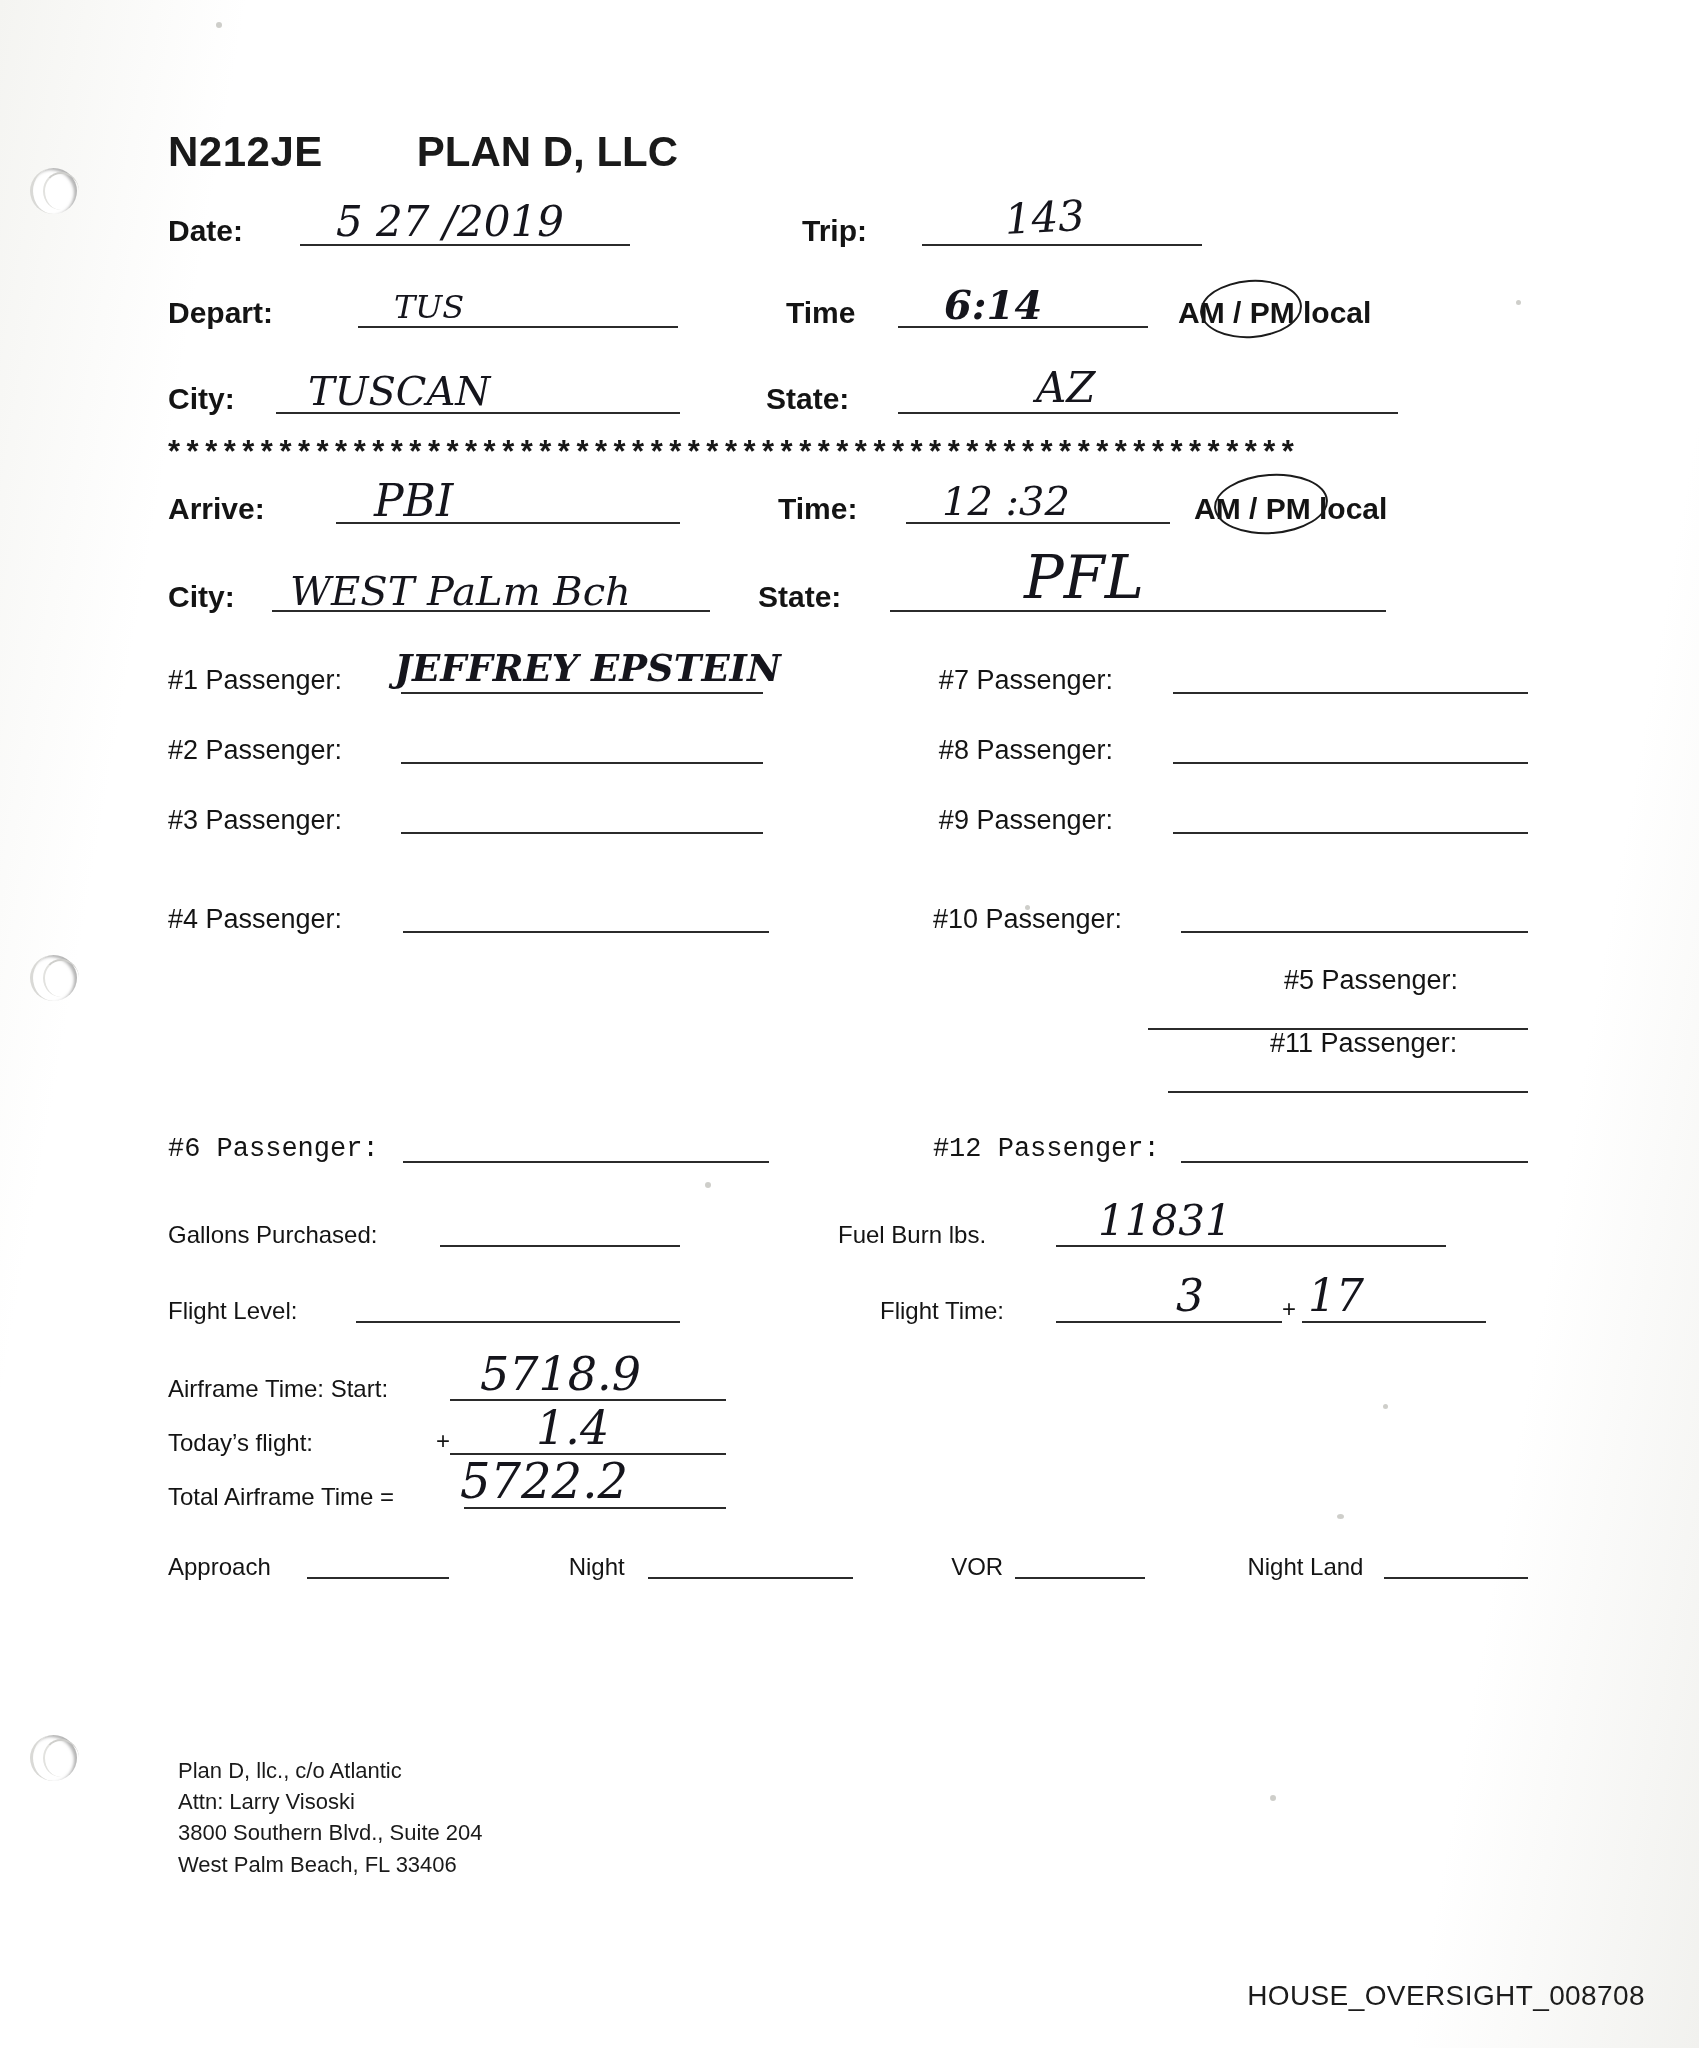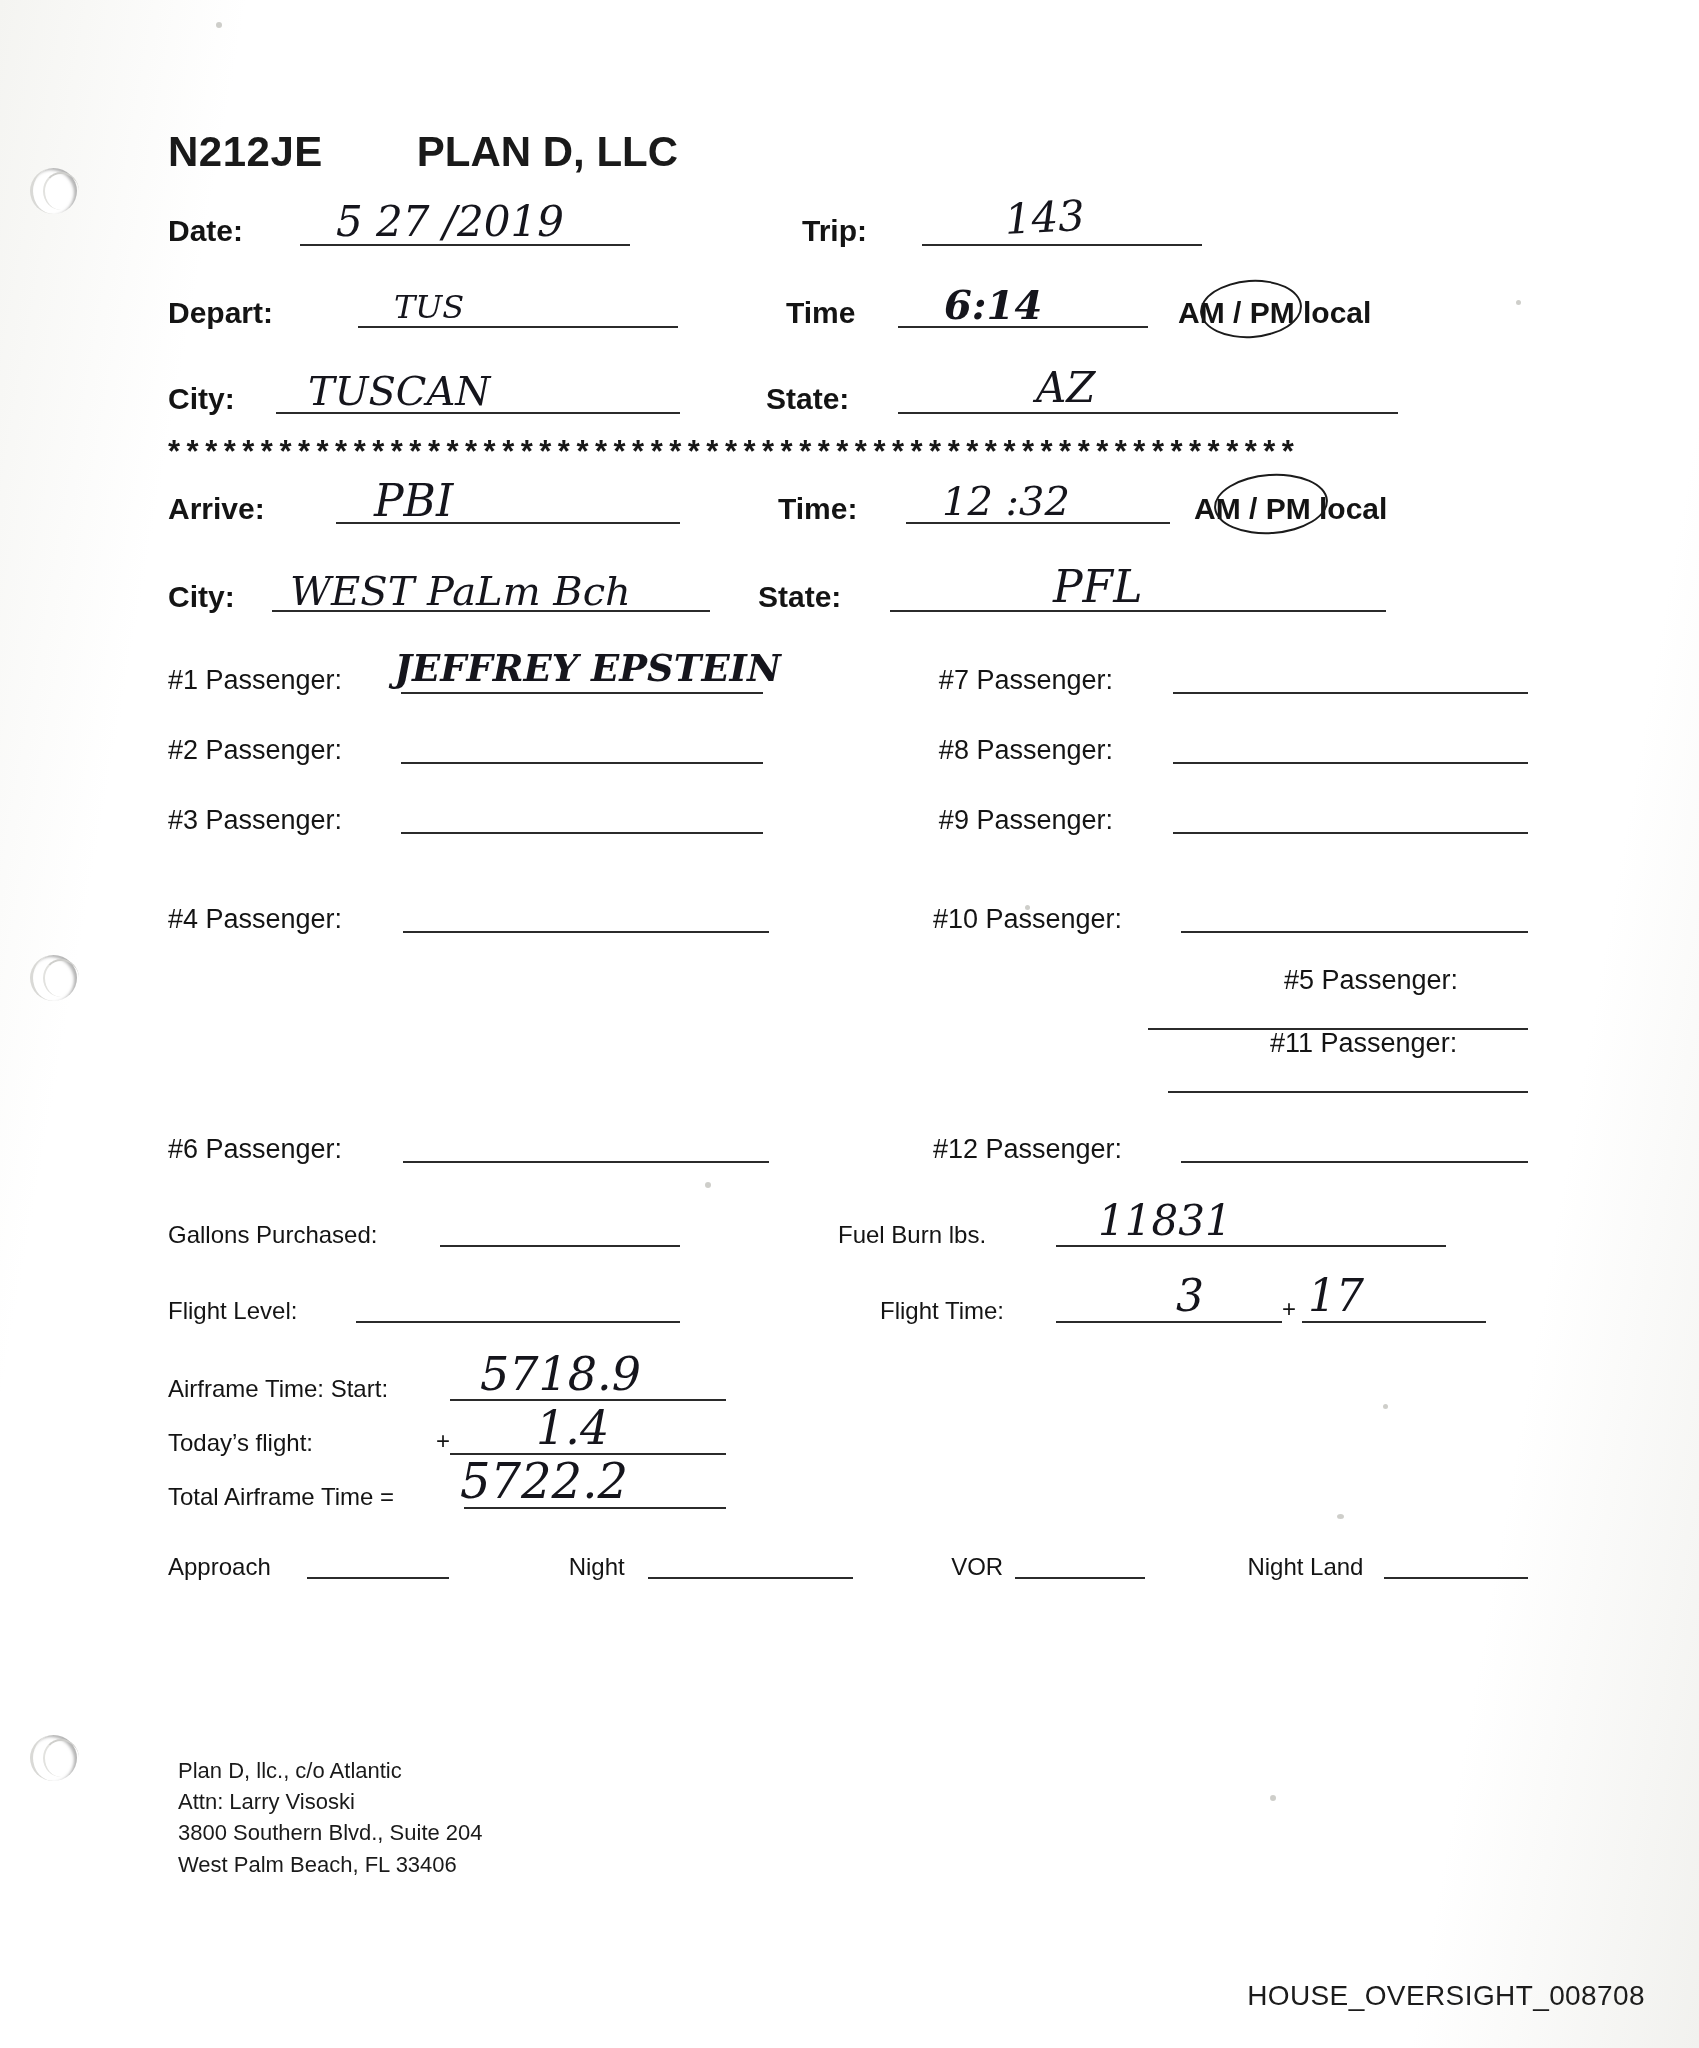--- a/index.html
+++ b/index.html
@@ -247,21 +247,21 @@
       <span class="circle-mark" style="left:1046px; top:-14px; width:110px; height:56px;"></span>
     </div>
 
     <div class="row" style="margin-top:52px;">
       <span class="lbl" style="width:104px;">City:</span>
       <div class="blank" style="width:438px;">
         <span class="hw" style="left:18px; bottom:-4px; font-size:40px;">WEST PaLm Bch</span>
       </div>
       <span class="lbl" style="width:132px; margin-left:48px;">State:</span>
       <div class="blank" style="width:496px;">
-        <span class="hw" style="left:134px; bottom:-2px; font-size:44px;margin-left:29px;">PFL</span>
+        <span class="hw" style="left:134px; bottom:-2px; font-size:59px;">PFL</span>
       </div>
     </div>
 
     <div style="margin-top:46px;">
 
       <div class="row" style="margin-top:0;">
         <span class="lbl-reg" style="width:244px;">#1 Passenger:</span>
         <div class="blank" style="width:380px;">
           <span class="hw" style="left:-6px; bottom:2px; font-size:37px; font-weight:bold;">JEFFREY EPSTEIN</span>
         </div>
@@ -308,21 +308,21 @@
         <span class="lbl-reg" style="width:244px;">#5 Passenger:</span>
         <div class="blank" style="width:380px;">
           <span class="hw" style="left:10px; bottom:0; font-size:36px;"></span>
         </div>
         <span class="lbl-reg" style="width:258px; margin-left:164px;">#11 Passenger:</span>
         <div class="blank" style="width:360px;">
           <span class="hw" style="left:10px; bottom:0; font-size:36px;"></span>
         </div>
       </div>
 
-      <div class="row" style="margin-top:34px;">
+      <div class="row" style="margin-top:34px;font-family:Liberation Mono, monospace;">
         <span class="lbl-reg" style="width:244px;">#6 Passenger:</span>
         <div class="blank" style="width:380px;">
           <span class="hw" style="left:10px; bottom:0; font-size:36px;"></span>
         </div>
         <span class="lbl-reg" style="width:258px; margin-left:164px;">#12 Passenger:</span>
         <div class="blank" style="width:360px;">
           <span class="hw" style="left:10px; bottom:0; font-size:36px;"></span>
         </div>
       </div>
     </div>

